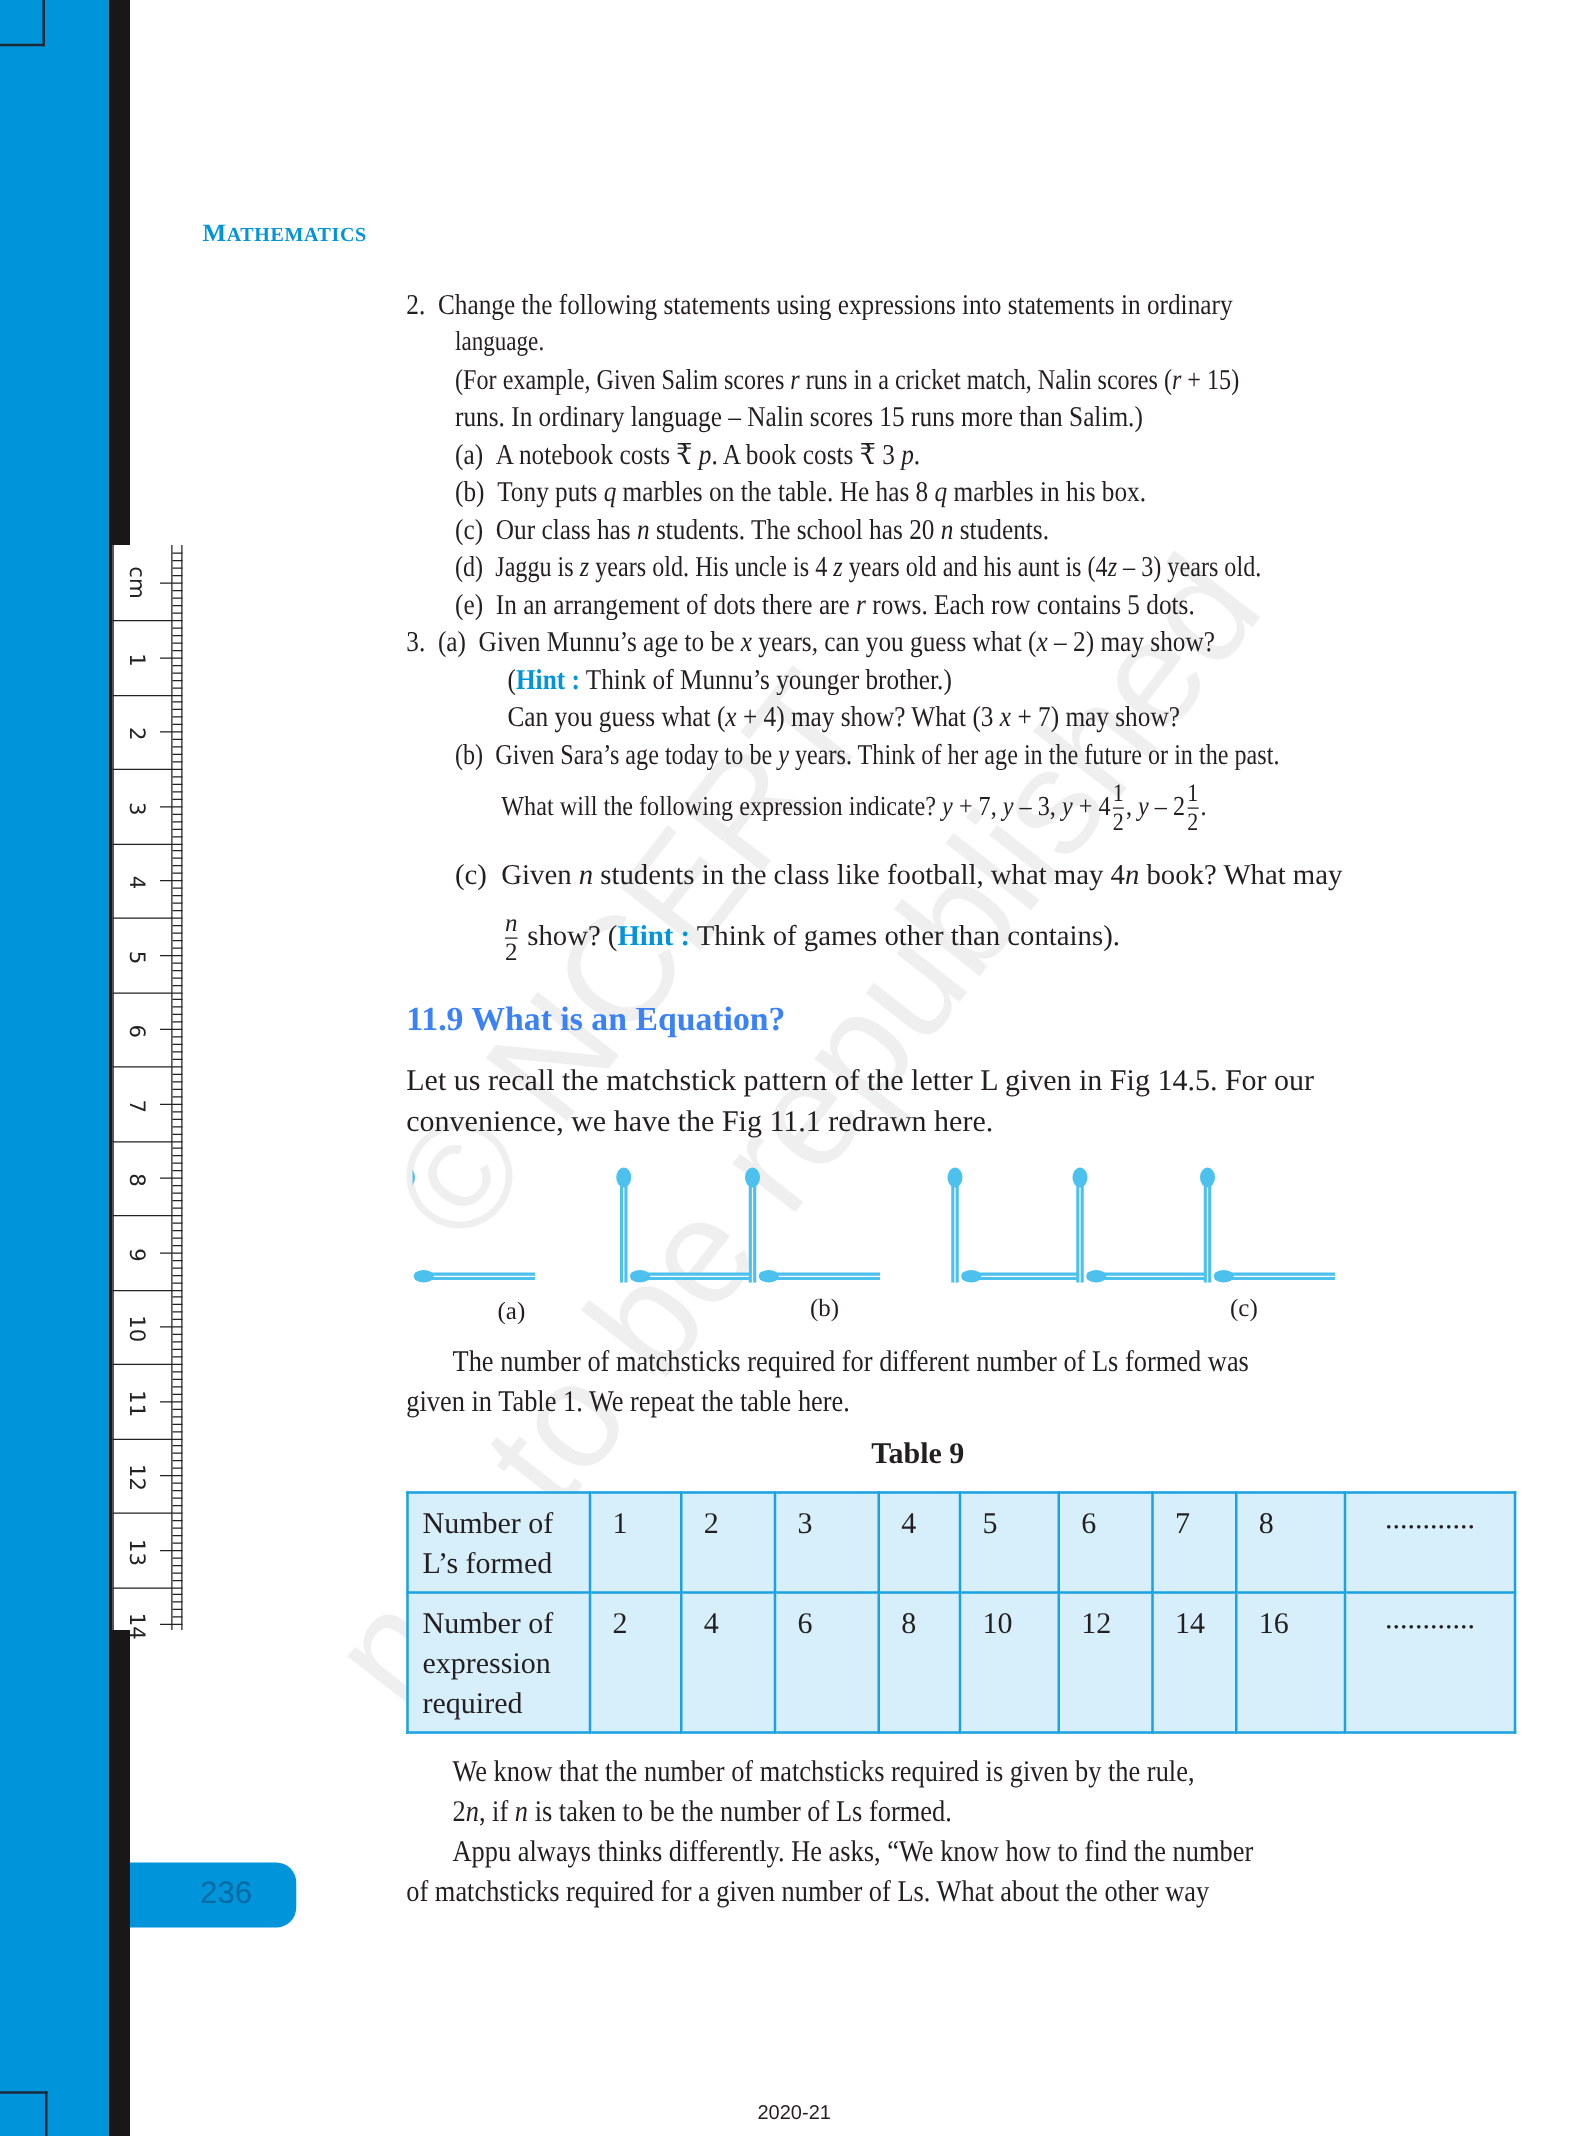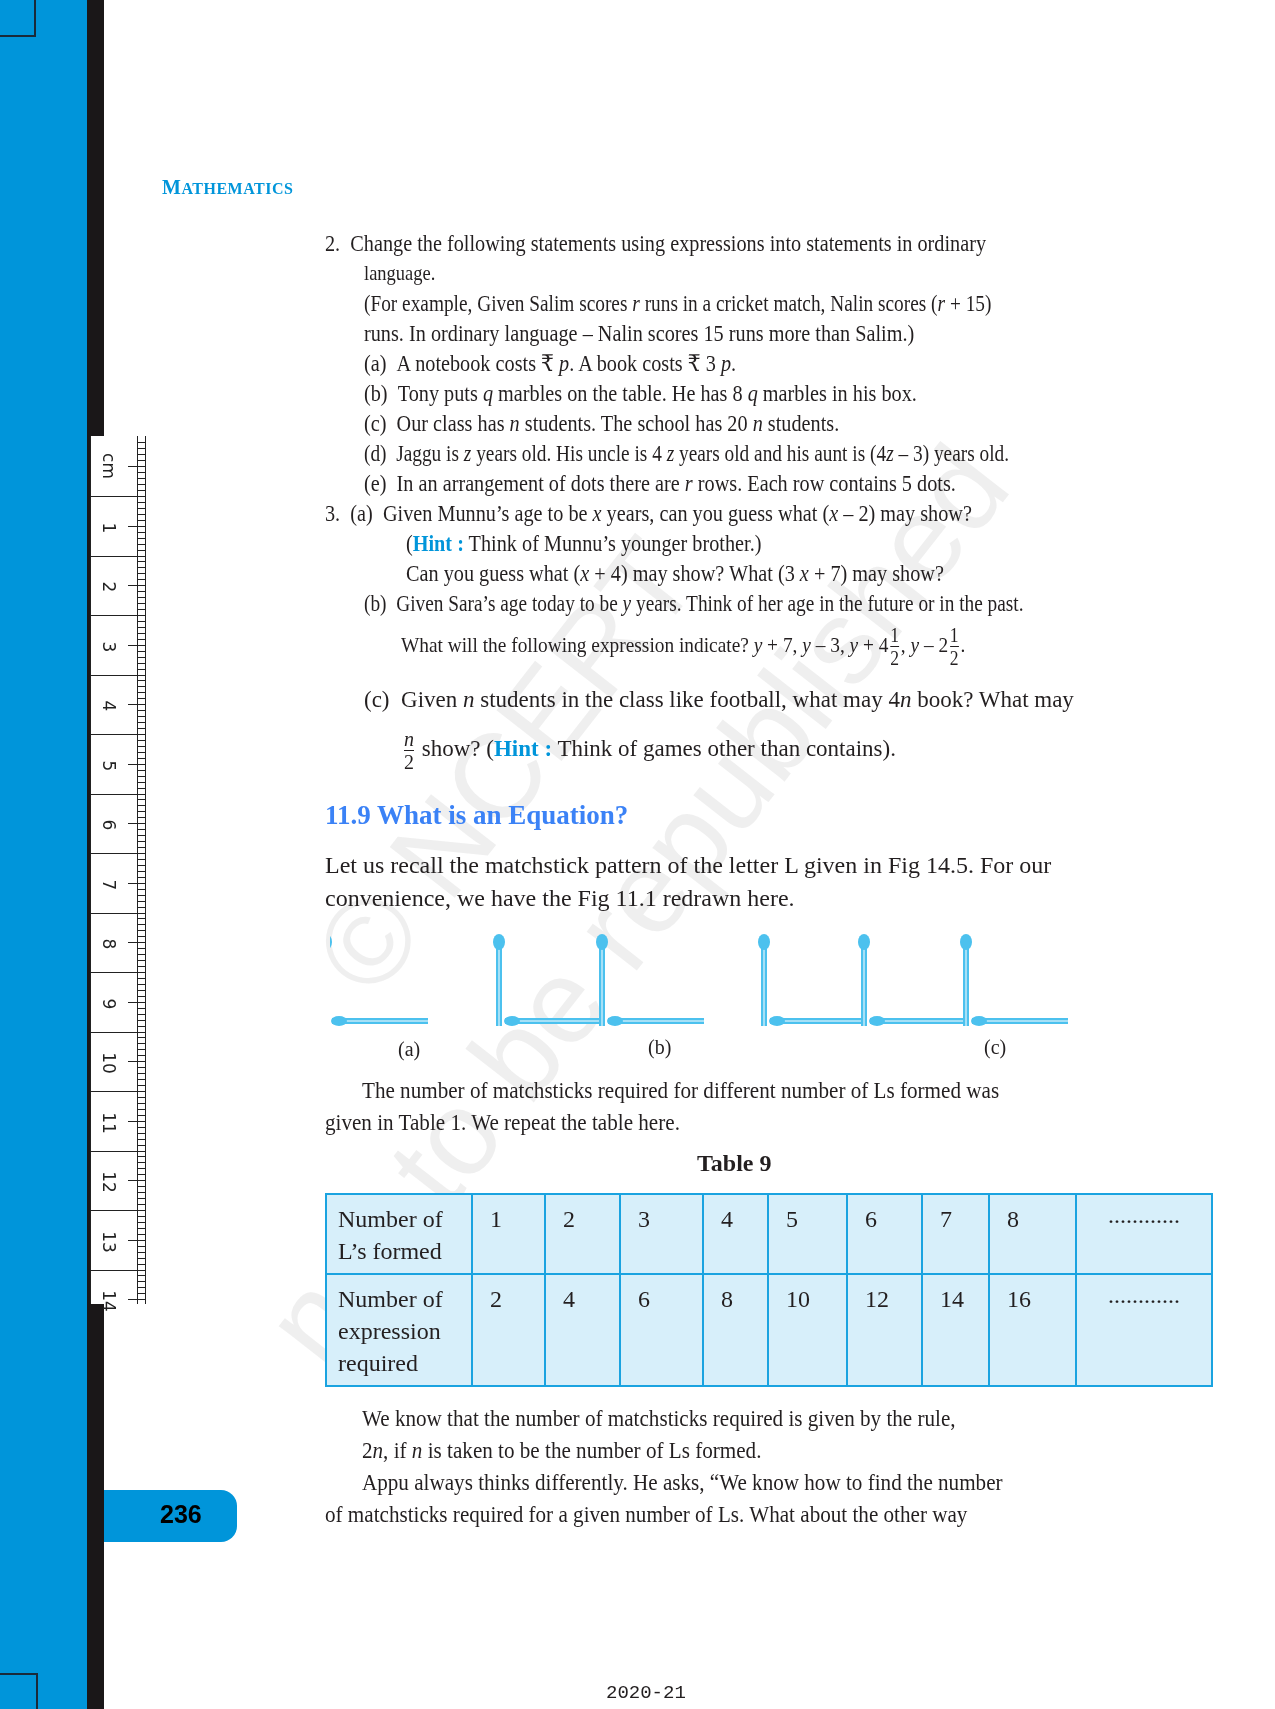--- a/index.html
+++ b/index.html
@@ -43,22 +43,22 @@
     .data-table td.v { text-align: left; padding-left: 17px; }
     .data-table td.dots { width: 118px; text-align: center; padding-top: 4px; }
 
     .figure { position: absolute; left: 330px; top: 930px; width: 800px; height: 130px; }
     .fig-label { position: absolute; font-size: 20px; }
 
     .watermark { position: absolute; left: 0; top: 0; width: 1275px; height: 1709px; pointer-events: none; }
     .watermark span { position: absolute; font-family: "Liberation Sans", sans-serif; font-size: 120px; color: rgba(180,180,180,0.22); white-space: nowrap; transform: rotate(-52deg); transform-origin: left bottom; }
 
     .page-badge { position: absolute; left: 104px; top: 1490px; width: 133px; height: 52px; background: #0095da; border-radius: 0 16px 16px 0; }
-    .page-num { position: absolute; left: 160px; top: 1500px; font-family: "Liberation Sans", sans-serif; font-weight: bold; font-size: 25px; color: #000000; }
-    .footer-year { position: absolute; left: 606px; top: 1682px; font-family: Liberation Mono, monospace; font-size: 19px; color: #231f20; }
+    .page-num { position: absolute; left: 160px; top: 1500px; font-family: "Liberation Sans", sans-serif; font-weight: normal; font-size: 25px; color: #0369a1; }
+    .footer-year { position: absolute; left: 606px; top: 1682px; font-family: Liberation Sans, sans-serif; font-size: 16px; color: #231f20; }
   </style>
 </head>
 <body>
 
 <div class="blue-strip"></div>
 <div class="black-strip"></div>
 <div class="crop-mark-top"></div>
 <div class="crop-mark-bottom"></div>
 
 <div class="ruler" id="ruler">

